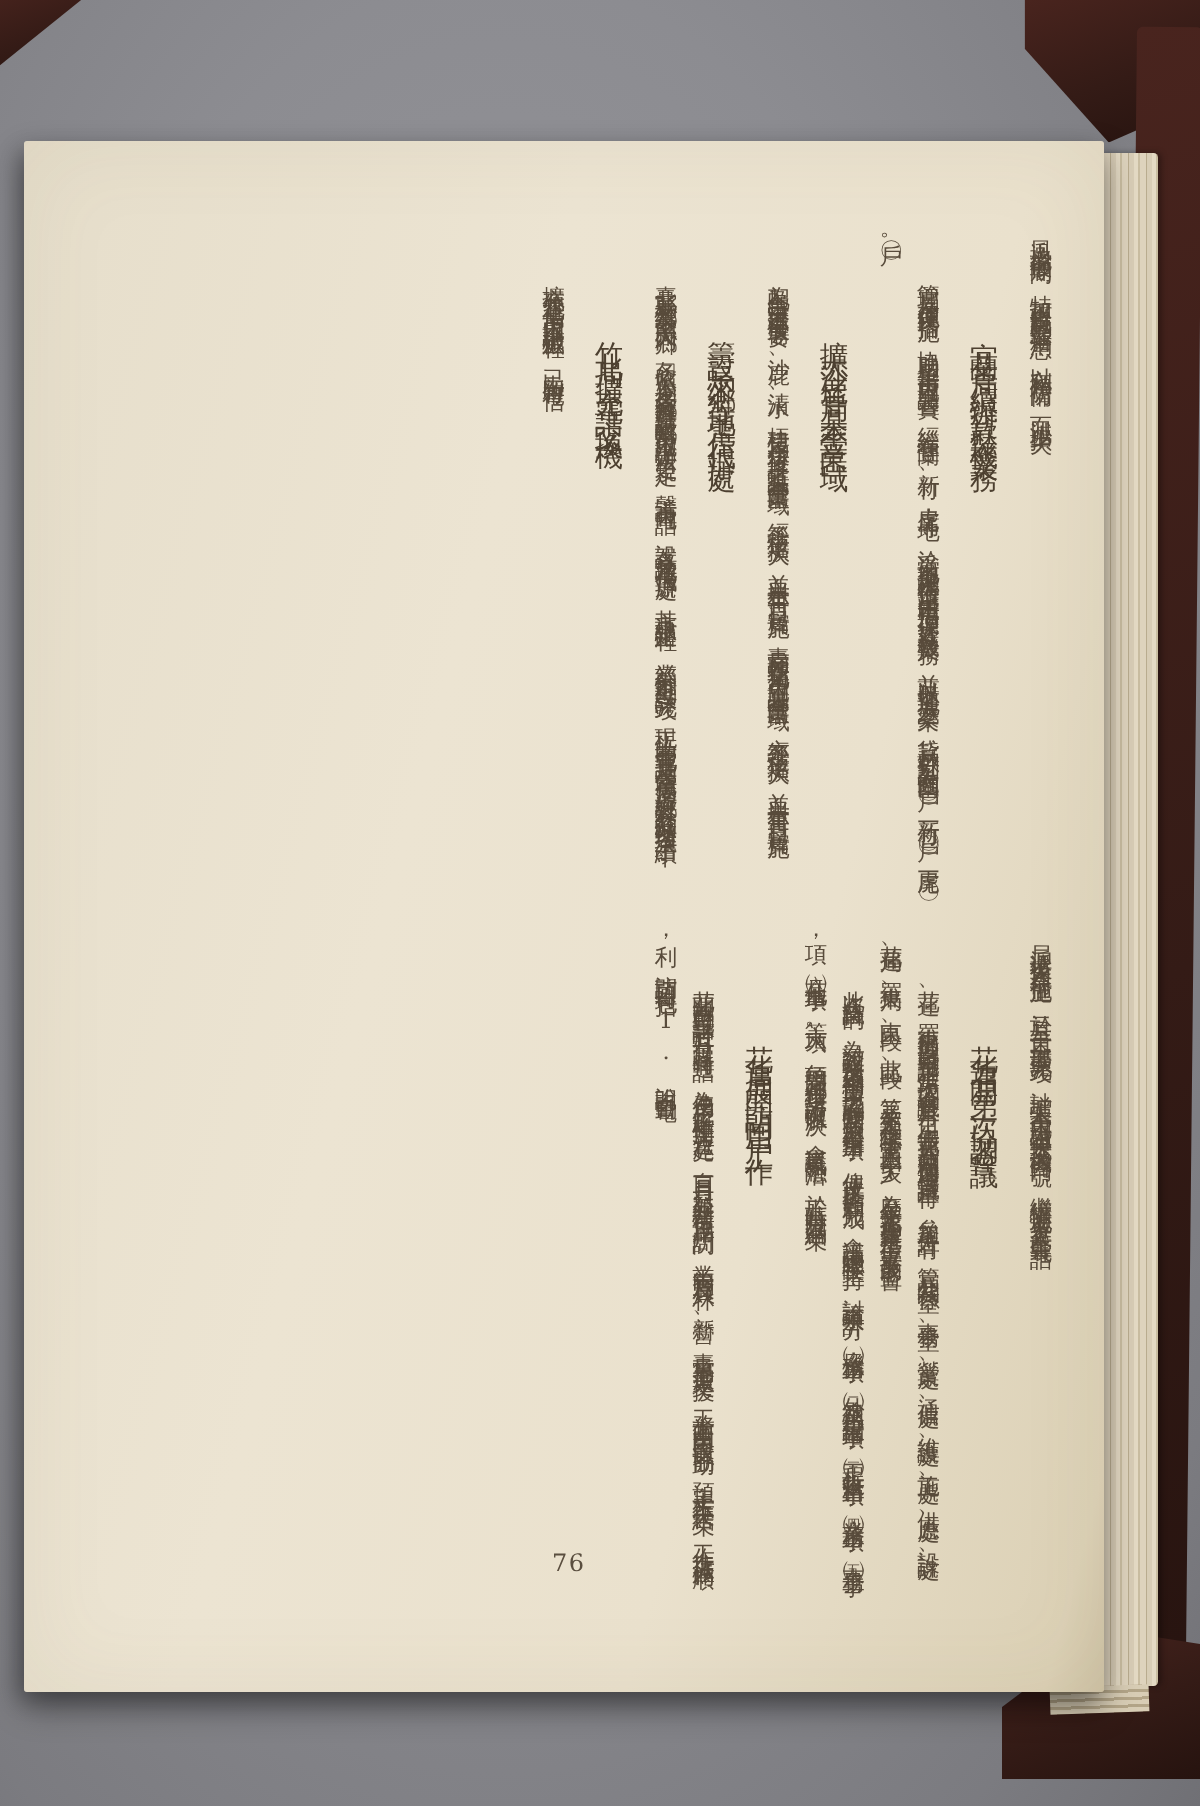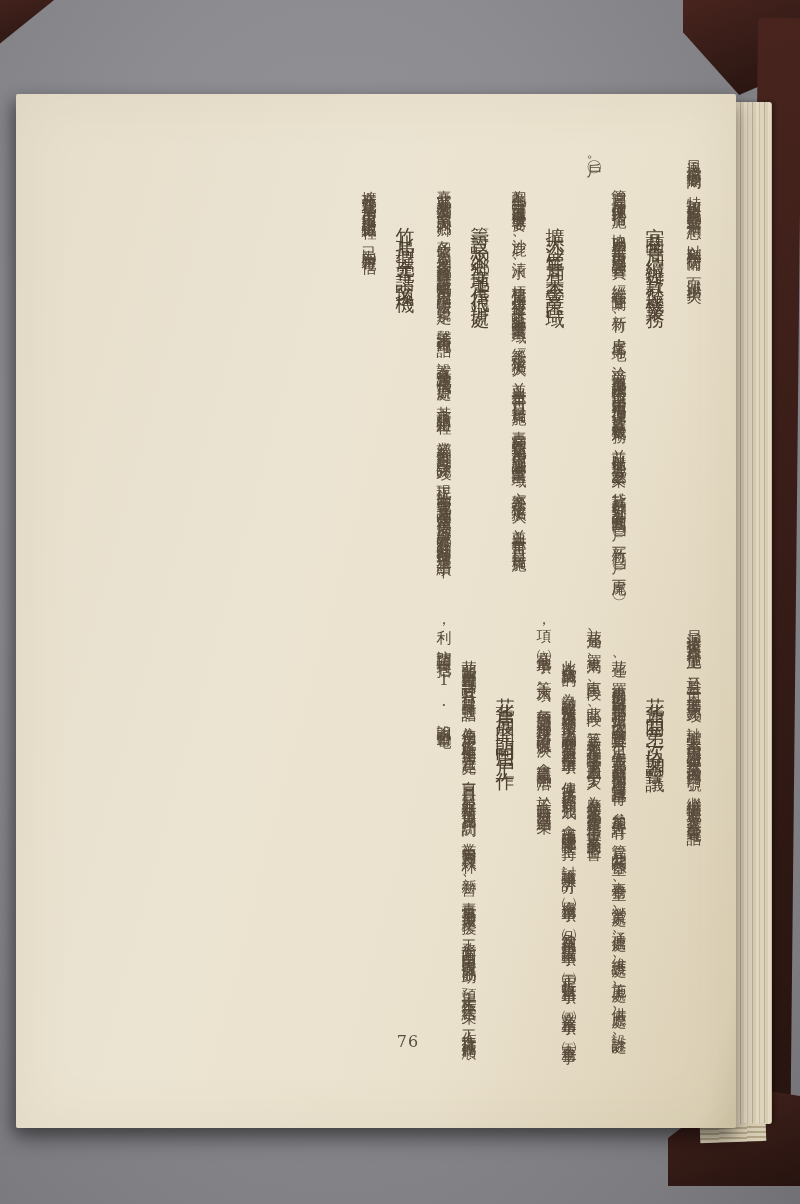--- a/index.html
+++ b/index.html
@@ -41,21 +41,21 @@
   }
   .tblock-top{top:54px;height:432px;}
   .tblock-bottom{top:524px;height:430px;}
   .tblock p{margin:0;text-indent:2em;}
   .tblock p.cont{text-indent:0;}
   .tblock h2{
     margin:0 10px;font-weight:normal;color:#4d4030;
     font-size:19px;letter-spacing:7.5px;line-height:30px;text-indent:64px;
   }
   .page-number{
-    position:absolute;left:352px;top:938px;width:80px;text-align:center;
+    position:absolute;left:352px;top:938px;width:80px;
     font-size:16px;letter-spacing:1px;color:#5a4e3f;
   }
 </style>
 </head>
 <body>
 
 <div class="abs cover cover-tl"></div>
 <div class="abs cover cover-tr"></div>
 <div class="abs cover cover-spine"></div>
 <div class="abs cover cover-br"></div>

